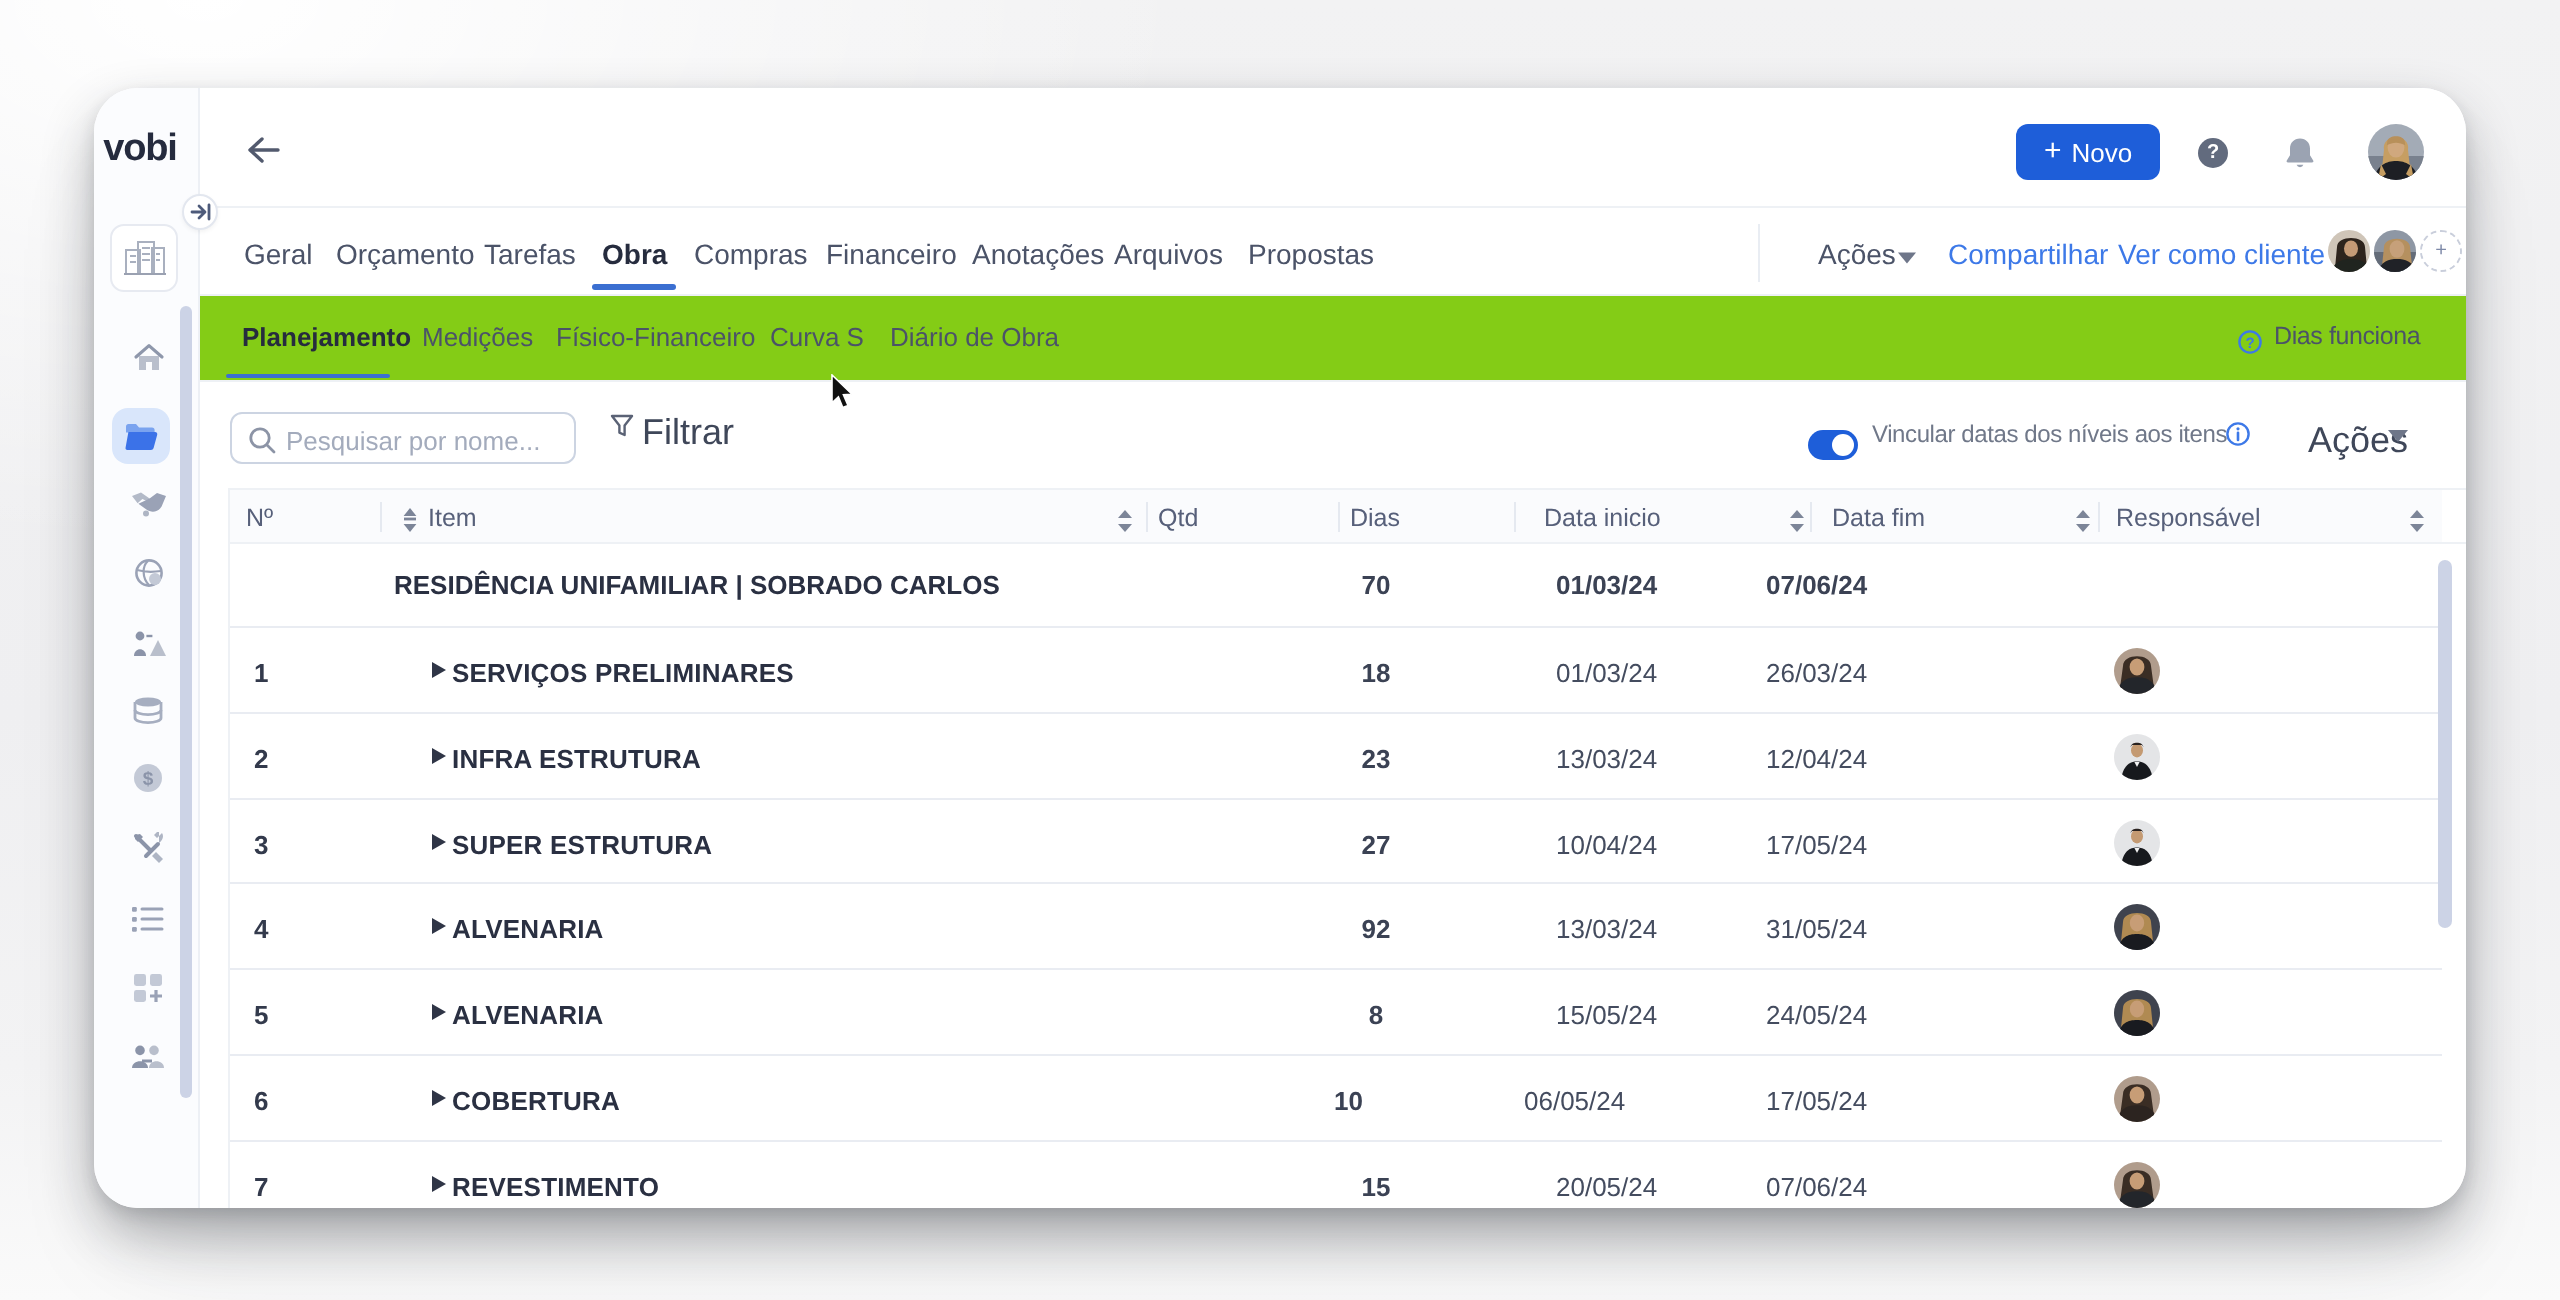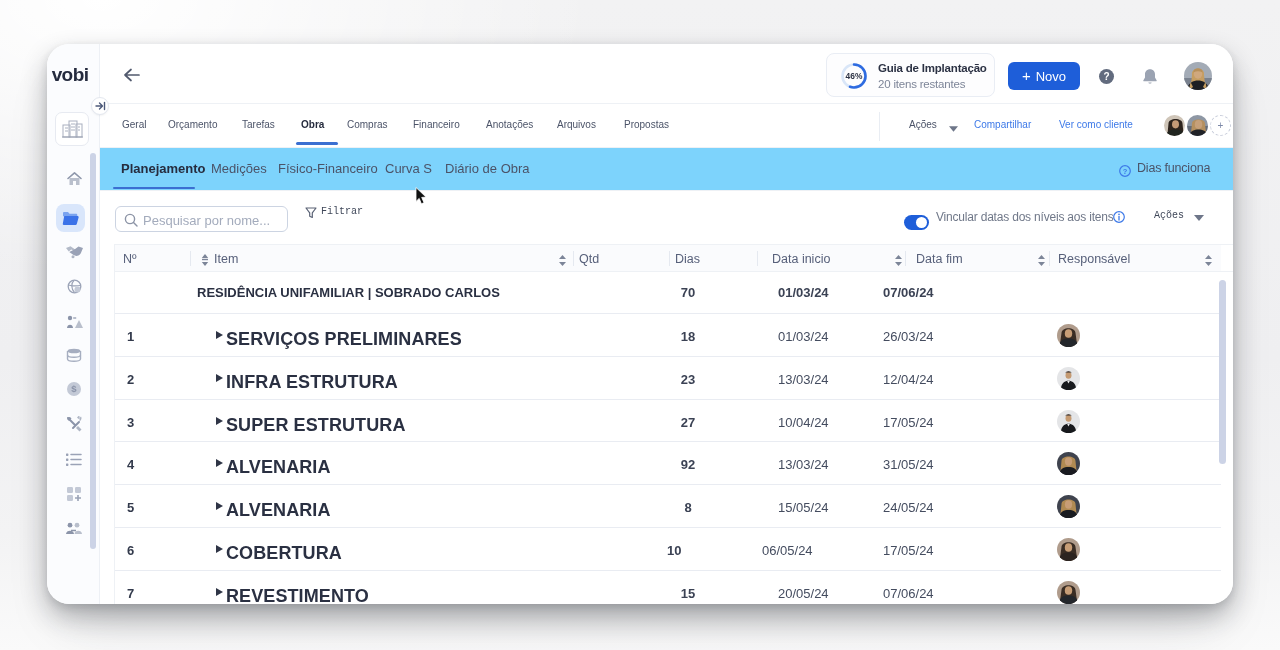--- a/index.html
+++ b/index.html
@@ -46,52 +46,52 @@
   .btn-novo { position:absolute; left:908px; top:18px; width:72px; height:28px;
     background:#1e5ed9; color:#fff; border-radius:6px; font-weight:500;
     display:flex; align-items:center; justify-content:center; gap:5px; font-size:13px; }
   .help-c { position:absolute; left:999px; top:25px; width:15px; height:15px; border-radius:50%;
     background:#626b7e; color:#fff; font-size:10px; font-weight:bold;
     display:flex; align-items:center; justify-content:center; }
   .avatar { border-radius:50%; position:absolute; overflow:hidden; }
   
   .tabbar { position:absolute; left:53px; top:60px; width:1133px; height:44px;
     border-bottom:1px solid #eef1f5; background:#fff; }
-  .tab { position:absolute; top:14.5px; font-size:10px; color:#4b5368; white-space:nowrap; }
+  .tab { position:absolute; top:14.5px; font-size:14px; color:#4b5368; white-space:nowrap; }
   .tab.active { color:#262c3e; font-weight:bold; }
   .tab-underline { position:absolute; left:196px; top:37.5px; width:42px; height:3px;
     background:#3b6fd1; border-radius:2px; }
   .vsep { position:absolute; left:779px; top:8px; width:1px; height:29px; background:#e9edf3; }
   .blue-link { color:#3d79e8; }
   
   .subbar { position:absolute; left:53px; top:104px; width:1133px; height:43px;
-    border-bottom:1px solid #eef1f5; background:#7dd3fc; }
+    border-bottom:1px solid #eef1f5; background:#84cc16; }
   .stab { position:absolute; top:12.5px; font-size:13px; color:#4b5368; white-space:nowrap; }
   .stab.active { color:#262c3e; font-weight:bold; }
   .stab-underline { position:absolute; left:13px; top:38.5px; width:82px; height:2.5px;
     background:#3b6fd1; border-radius:2px; }
   
   .toolbar { position:absolute; left:53px; top:147px; width:1133px; height:53px; background:#fff; }
   .search { position:absolute; left:15px; top:15px; width:173px; height:26px;
     border:1px solid #ccd4e2; border-radius:6px; background:#fff; }
   .search .ph { position:absolute; left:27px; top:6px; font-size:13px; color:#a3abbc; }
-  .tool-txt { font-size:10px; color:#3f4759;font-family:Liberation Mono, monospace; }
+  .tool-txt { font-size:18px; color:#3f4759; }
   .toggle { position:absolute; left:804px; top:24px; width:25px; height:15px;
     background:#1e5ed9; border-radius:8px; }
   .toggle .knob { position:absolute; right:2px; top:2px; width:11px; height:11px;
     background:#fff; border-radius:50%; }
   
   .table { position:absolute; left:53px; top:200px; width:1133px; height:360px; background:#fff; }
   .t-line { position:absolute; left:14px; top:0; width:1121px; height:1px; background:#eef1f5; }
   .t-left { position:absolute; left:14px; top:0; width:1px; height:360px; background:#eef1f5; }
   .hsep { top:7px; width:1px; height:15px; background:#e5e9f0; }
   .th { position:absolute; top:8px; font-size:12.5px; color:#57607a; white-space:nowrap; }
   .row { position:absolute; left:15px; width:1106px; border-bottom:1px solid #e9ecf2; }
   .cell { position:absolute; white-space:nowrap; }
-  .item-bold { font-size:18px; font-weight:bold; color:#2a3042; letter-spacing:0.1px; }
+  .item-bold { font-size:13px; font-weight:bold; color:#2a3042; letter-spacing:0.1px; }
   .num { font-size:13px; font-weight:bold; color:#333a4c; }
   .dias { font-size:13px; font-weight:bold; color:#3b4254; }
   .dt { font-size:13px; font-weight:500; color:#444c5f; }
   .tri { display:inline-block; width:0; height:0; border-left:7px solid #2f3546;
     border-top:4.5px solid transparent; border-bottom:4.5px solid transparent; }
   .c-thumb { position:absolute; left:1172px; top:236px; width:7px; height:184px;
     background:#ccd3e6; border-radius:4px; }
 </style>
 </head>
 <body>
@@ -201,29 +201,20 @@
   <div class="collapse-btn">
     <svg width="11" height="10" viewBox="0 0 11 10">
         <path d="M1 5 h6 M4.5 2 L7.5 5 L4.5 8" fill="none" stroke="#4d5a7a" stroke-width="1.4" stroke-linecap="round" stroke-linejoin="round"></path>
         <path d="M9.5 1.5 v7" stroke="#4d5a7a" stroke-width="1.4" stroke-linecap="round"></path>
       </svg>
   </div>
   <div class="hdr">
     <svg class="abs" style="left:23px;top:24px" width="17" height="14" viewBox="0 0 17 14">
         <path d="M8 1.5 L2 7 L8 12.5 M2.5 7 H16" fill="none" stroke="#525a6e" stroke-width="1.7" stroke-linecap="round" stroke-linejoin="round"></path>
       </svg>
-    <div class="guia">
-      <svg class="abs" style="left:13px;top:8px" width="28" height="28" viewBox="0 0 28 28">
-        <circle cx="14" cy="14" r="11.5" fill="none" stroke="#d9e6f8" stroke-width="2.6"></circle>
-        <circle cx="14" cy="14" r="11.5" fill="none" stroke="#2e6be0" stroke-width="2.6" stroke-dasharray="40 32.3" stroke-linecap="round" transform="rotate(-90 14 14)"></circle>
-        <text x="14" y="17.2" text-anchor="middle" font-size="8.4" font-weight="bold" fill="#2c3244" font-family="Liberation Sans">46%</text>
-      </svg>
-      <div class="guia-t1">Guia de Implantação</div>
-      <div class="guia-t2">20 itens restantes</div>
-    </div>
     <div class="btn-novo">
         <span style="font-size:15px;font-weight:400;margin-top:-1.5px">+</span>
         <span>Novo</span>
       </div>
     <div class="help-c">?</div>
     <svg class="abs" style="left:1042px;top:24px" width="16" height="17" viewBox="0 0 16 17">
         <path d="M8 1.2 c-3 0-5 2.2-5 5 v3.4 l-1.6 2.6 c-0.3 0.5 0 1 0.6 1 h12 c0.6 0 0.9-0.5 0.6-1 L13 9.6 V6.2 c0-2.8-2-5-5-5 Z" fill="#9ba3b2"></path>
         <path d="M6.3 14.4 a1.8 1.8 0 0 0 3.4 0 Z" fill="#9ba3b2"></path>
       </svg>
     <div class="avatar" style="left:1084px;top:18px;width:28px;height:28px">

